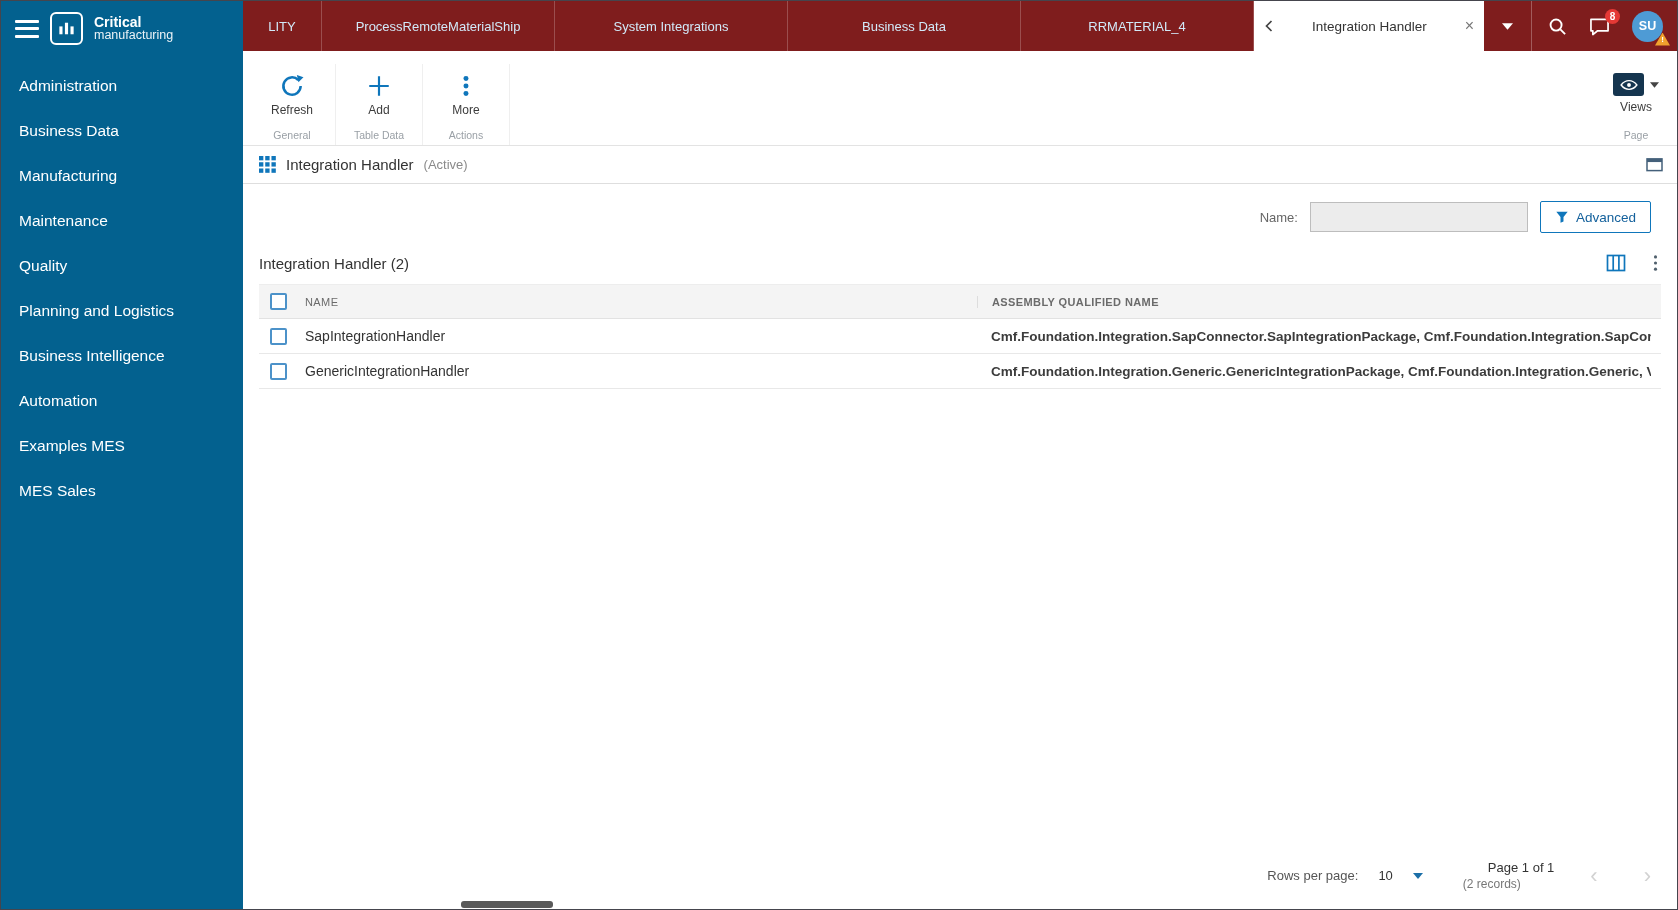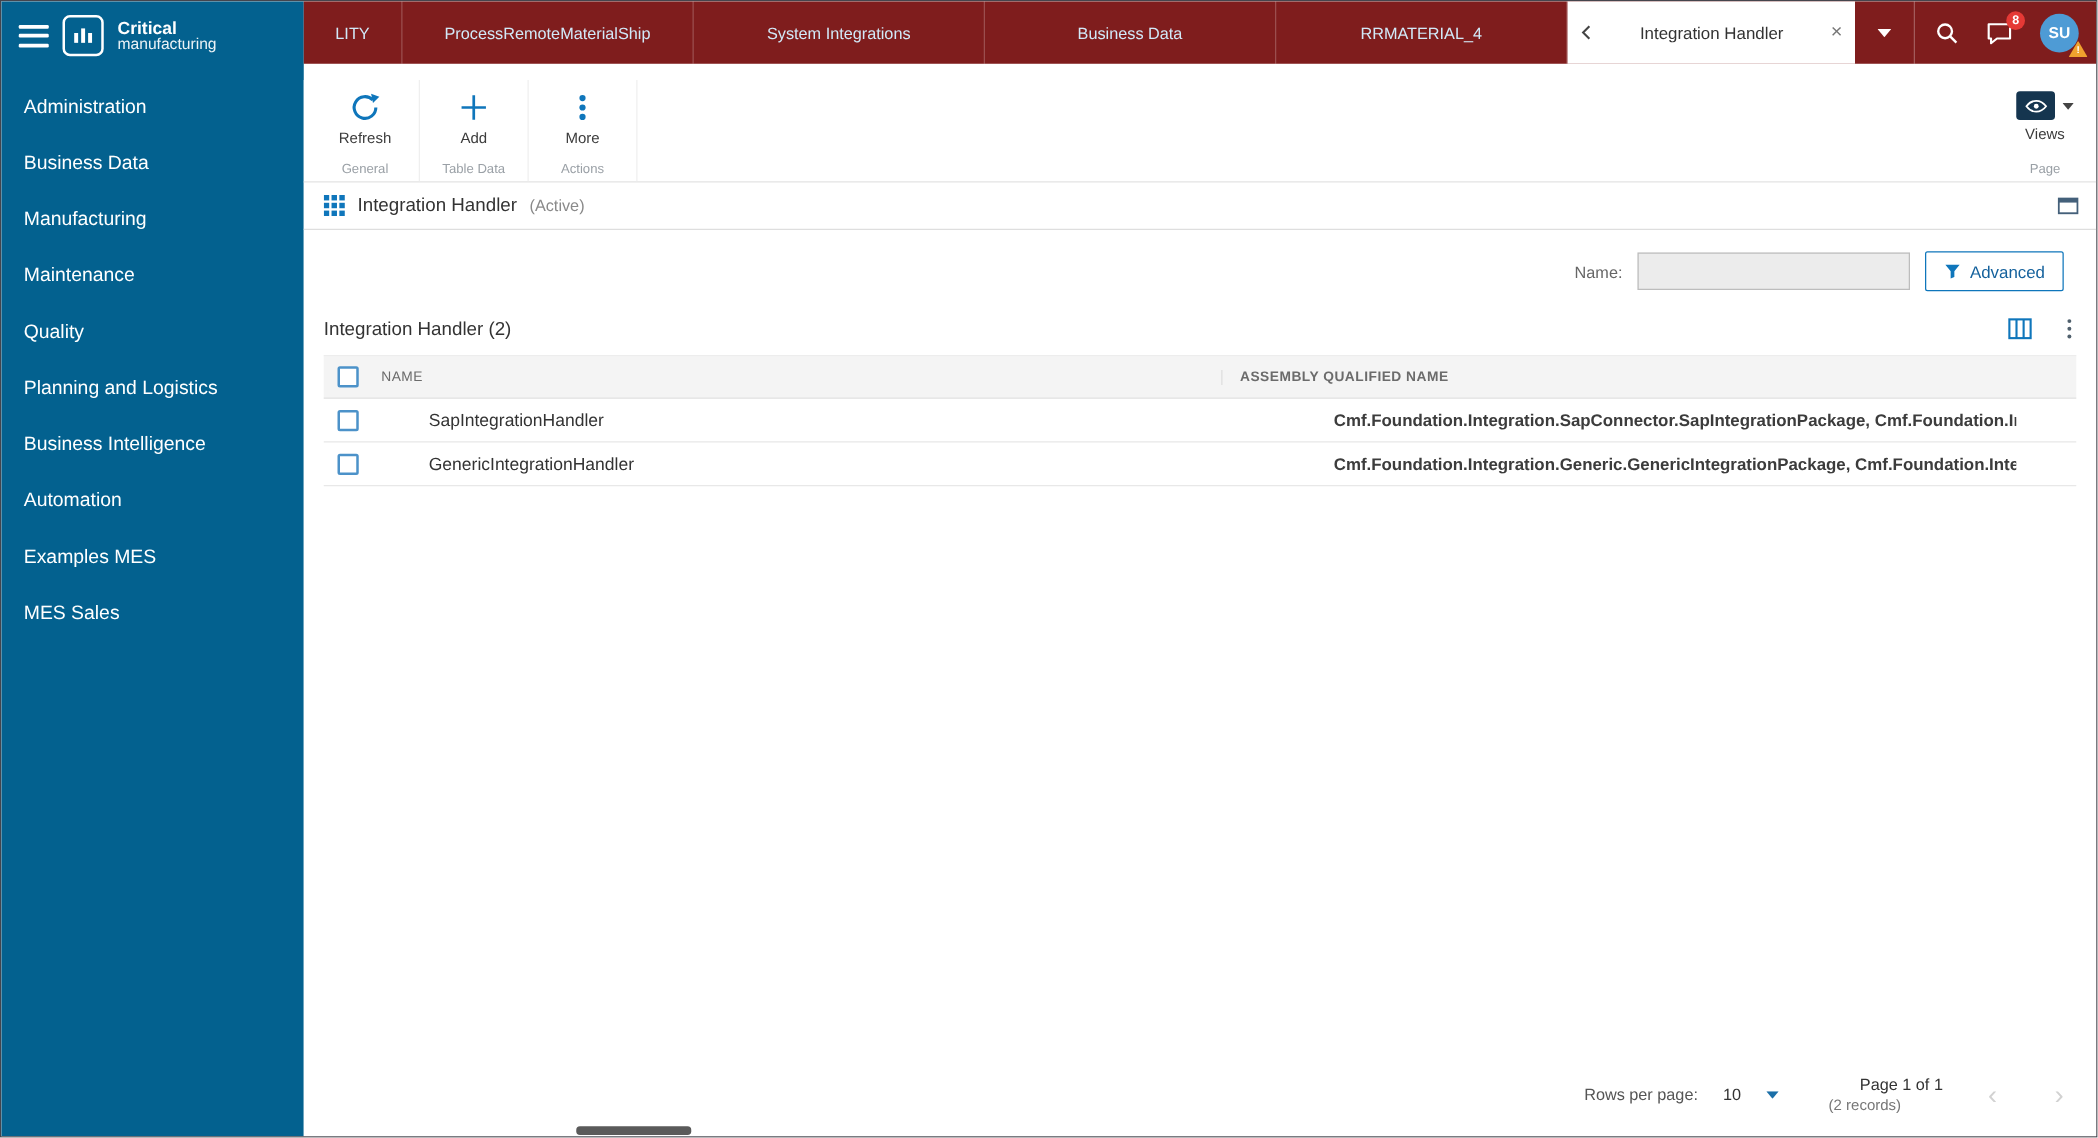--- a/index.html
+++ b/index.html
@@ -90,21 +90,21 @@
   
   .table-head-row { margin-top:14px; height:30px; display:flex; align-items:center;
                     justify-content:space-between; padding:0 18px 0 16px; }
   .table-title { font-size:15px; color:#333; }
   .table-tools { display:flex; align-items:center; gap:26px; }
 
   
   .grid-table { margin:6px 16px 0 16px; }
   .g-row { display:flex; align-items:center; height:35px; }
   .g-header { background:#f4f4f4; border-bottom:1px solid #e2e2e2; border-top:1px solid #ededed; }
-  .g-body-row { border-bottom:1px solid #e8e8e8; cursor:pointer;gap:38px; }
+  .g-body-row { border-bottom:1px solid #e8e8e8; cursor:pointer; }
   .cell-check { width:46px; display:flex; align-items:center; padding-left:11px; }
   .checkbox { width:17px; height:17px; border:2px solid #4c92c9; border-radius:2px; background:#fff; cursor:pointer; }
   .cell-name { width:672px; display:flex; align-items:center; font-size:14px; color:#333; overflow:hidden; }
   .cell-asm { flex:1; display:flex; align-items:center; padding-left:14px; padding-right:10px;
               font-size:13.5px; color:#3c3c3c; overflow:hidden; white-space:nowrap;font-weight:bold; }
   .g-header .cell-name, .g-header .cell-asm { font-size:11px; color:#6b6b6b; letter-spacing:.4px; }
   .g-header .cell-asm { border-left:1px solid #ddd; }
   .scroll-col { width:10px; }
   .g-header .scroll-col { border-left:1px solid #ddd; }
 

